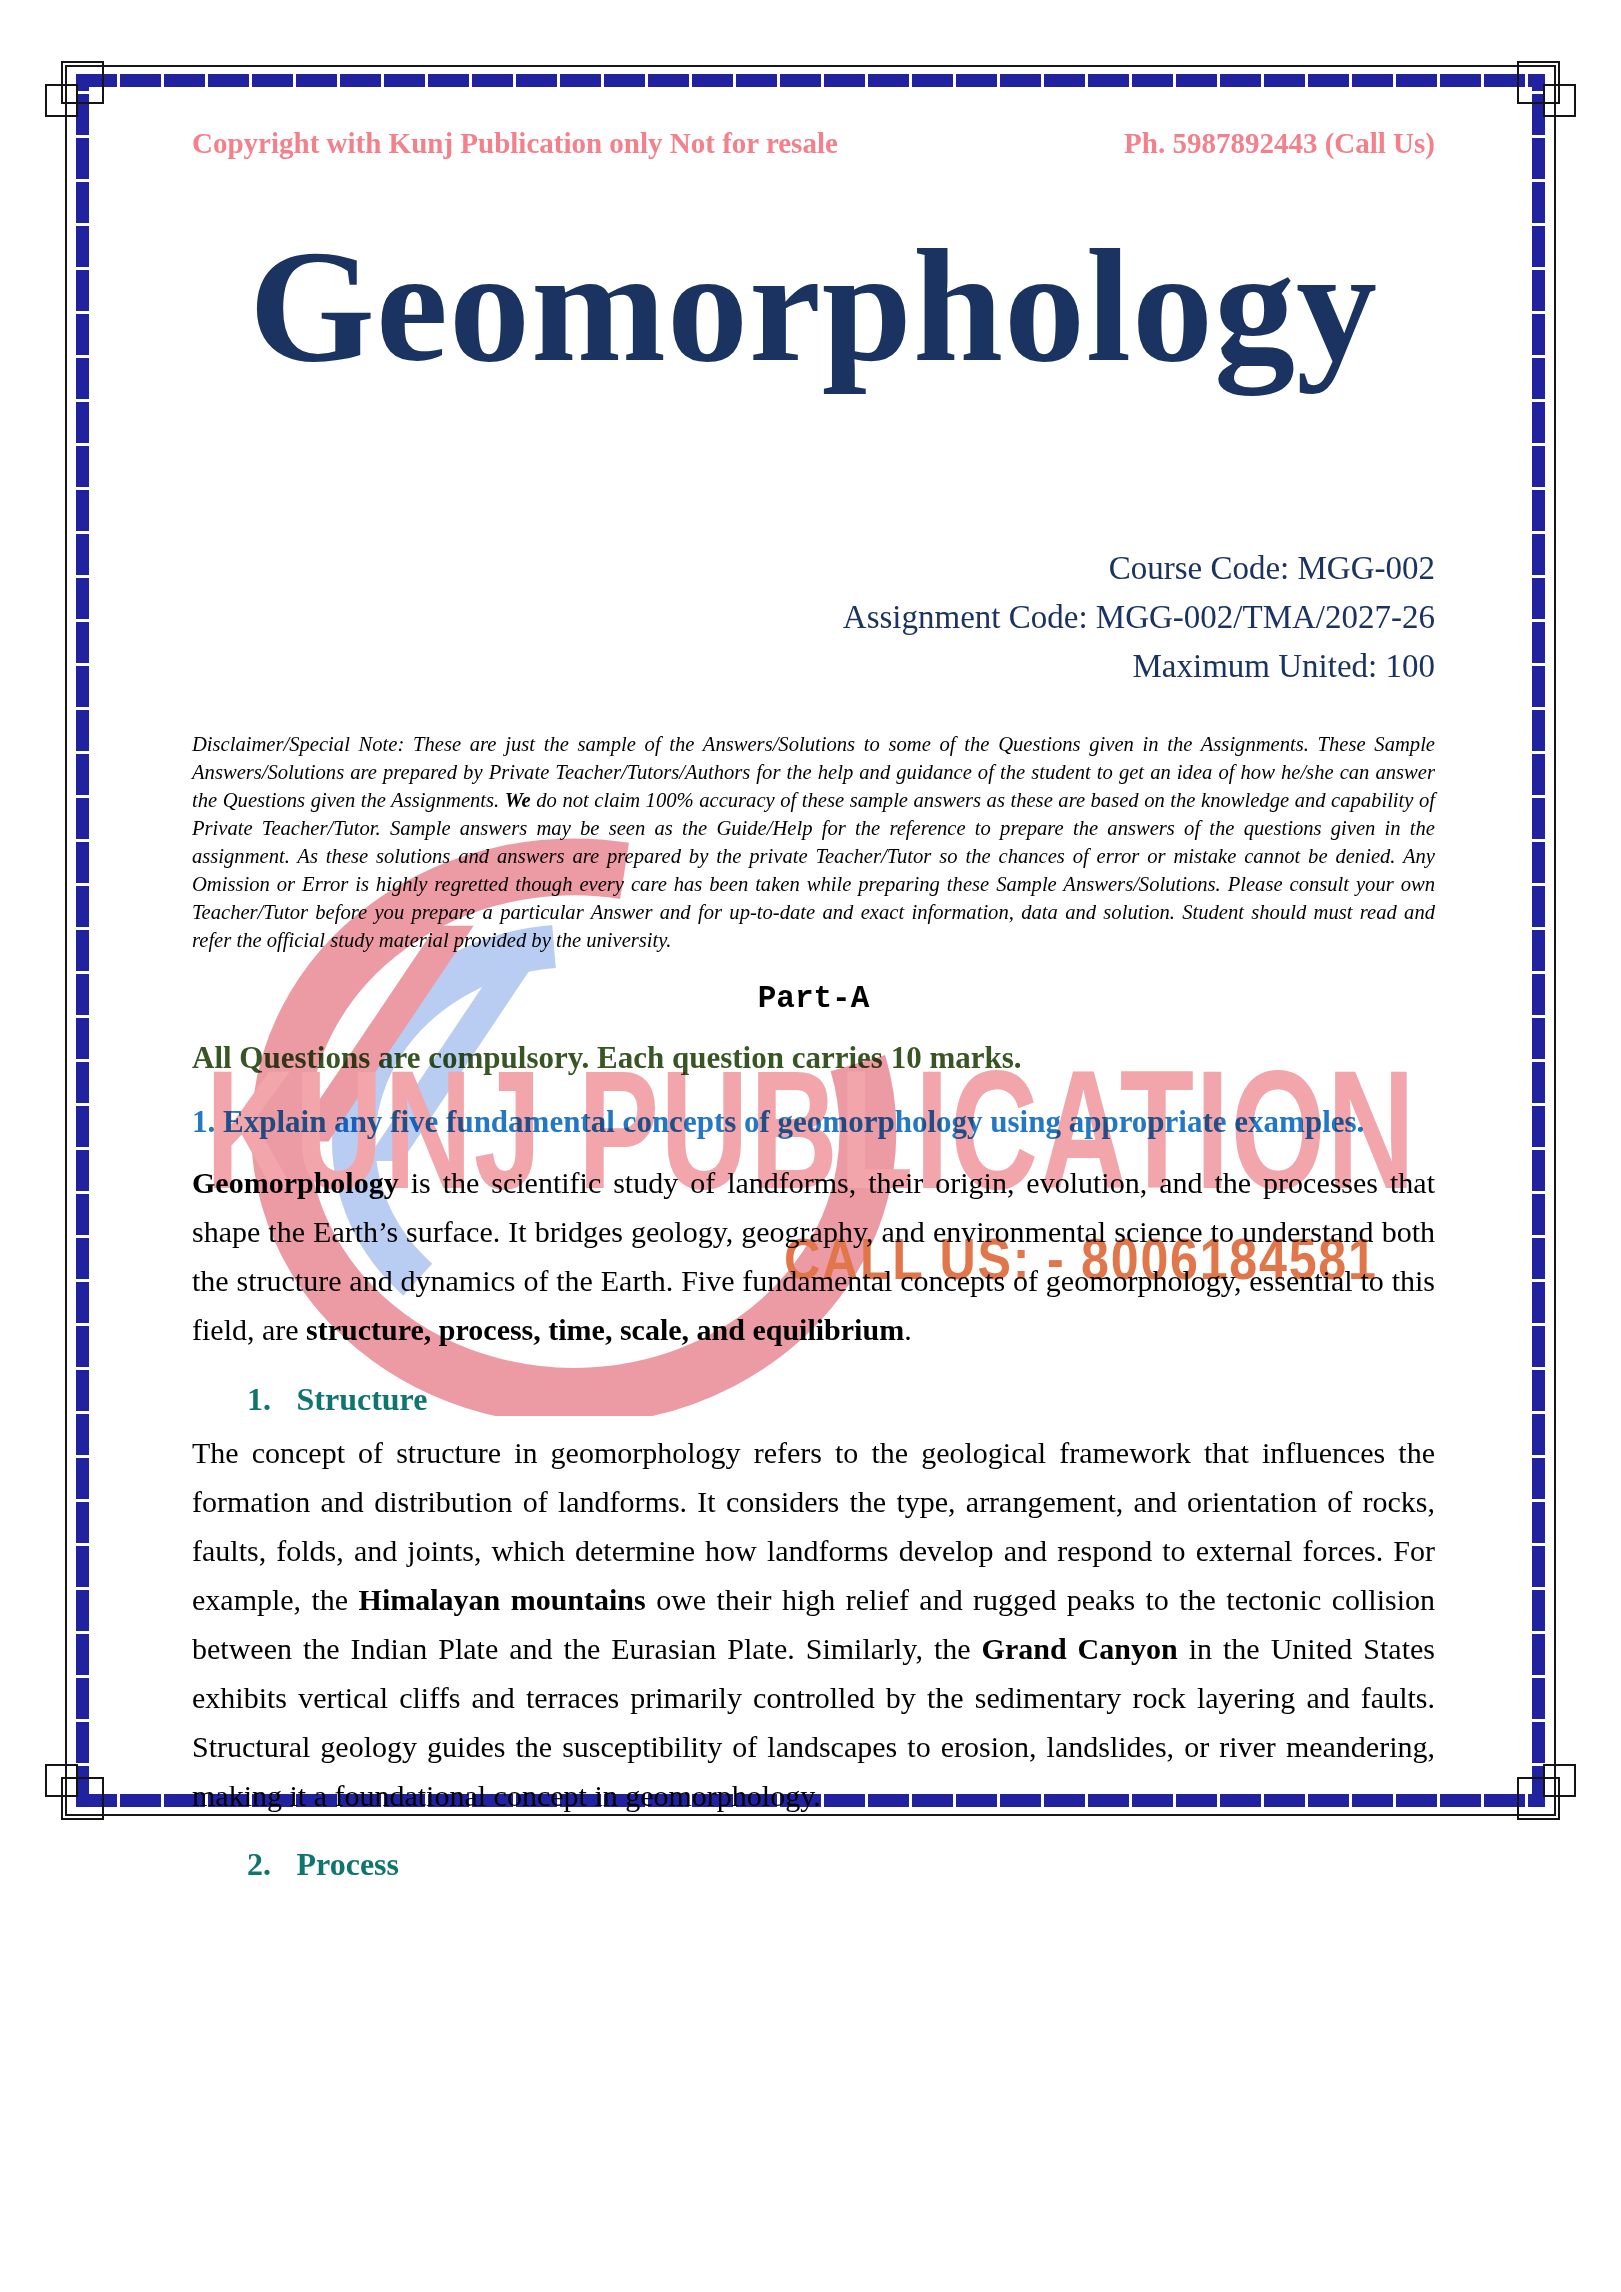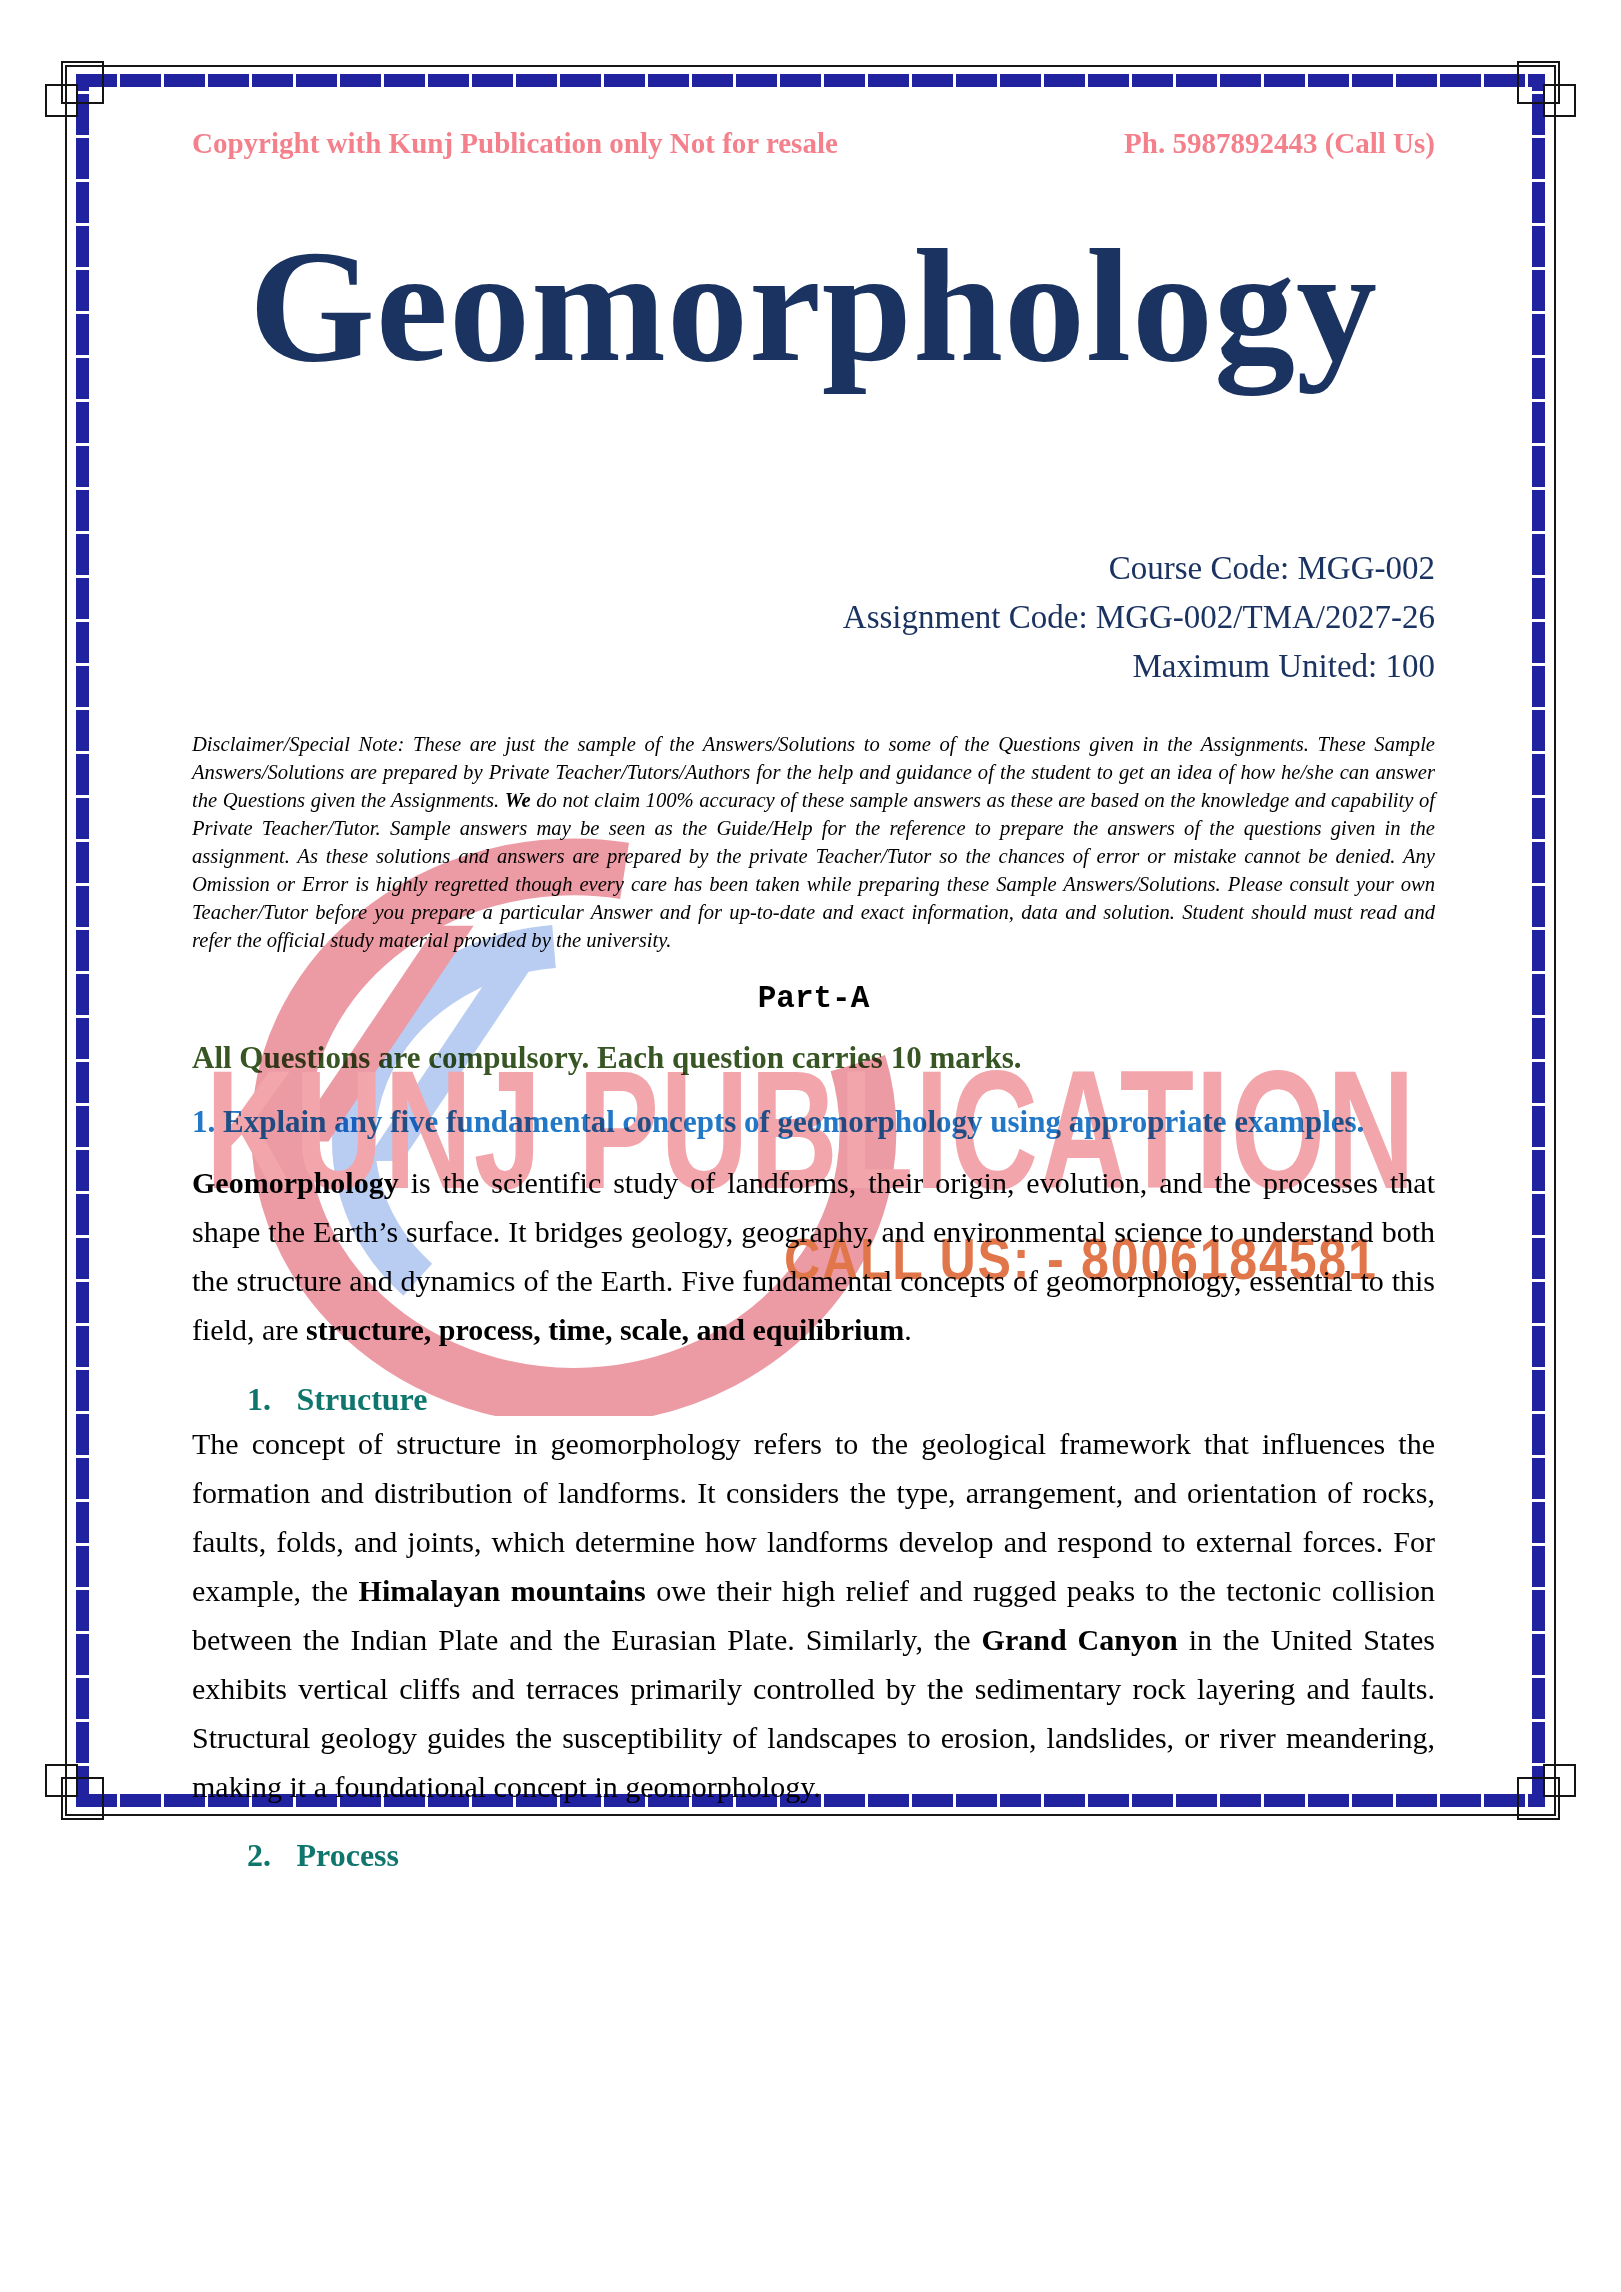--- a/index.html
+++ b/index.html
@@ -50,21 +50,21 @@
     line-height:1.15;color:var(--c-title_navy);letter-spacing:1px;}
   .codes{margin-top:145px;text-align:right;font-weight:normal;font-size:33px;
     line-height:49px;color:var(--c-title_navy);}
   .disclaimer{margin-top:39px;font-style:italic;font-size:20.6px;line-height:28px;
     text-align:justify;color:#000;}
   .part-heading{margin-top:25px;text-align:center;font-weight:bold;font-size:31px;line-height:39px;color:#000;font-family:Liberation Mono, monospace;}
   .instruction{margin-top:19.6px;font-weight:bold;font-size:31px;line-height:39px;color:var(--c-instruction_green);}
   .question{margin-top:17.6px;font-weight:bold;font-size:31px;line-height:56px;
     text-align:justify;color:var(--c-question_blue);}
   .body-par{margin-top:7.8px;font-size:30px;line-height:49px;text-align:justify;color:#000;}
-  .body-par.second{margin-top:0;}
+  .body-par.second{margin-top:9px;}
   .list-heading{margin-top:25.5px;padding-left:55px;font-weight:bold;font-size:32px;line-height:39px;color:#0f766e;}
   .list-heading .num{display:inline-block;margin-right:25.5px;}
 
   
   .footer-rule{position:absolute;left:192px;top:2109px;width:1243px;height:1px;background:#d8d8d8;}
   .footer{position:absolute;left:192px;top:2123px;font-family:"Liberation Sans",sans-serif;font-size:24.5px;color:#1a1a1a;}
   .footer .pg-num{font-weight:bold;}
   .footer .pg-sep{margin:0 9.8px;font-weight:bold;}
   .footer .pg-label{color:var(--c-footer_gray);letter-spacing:4.9px;}
 

